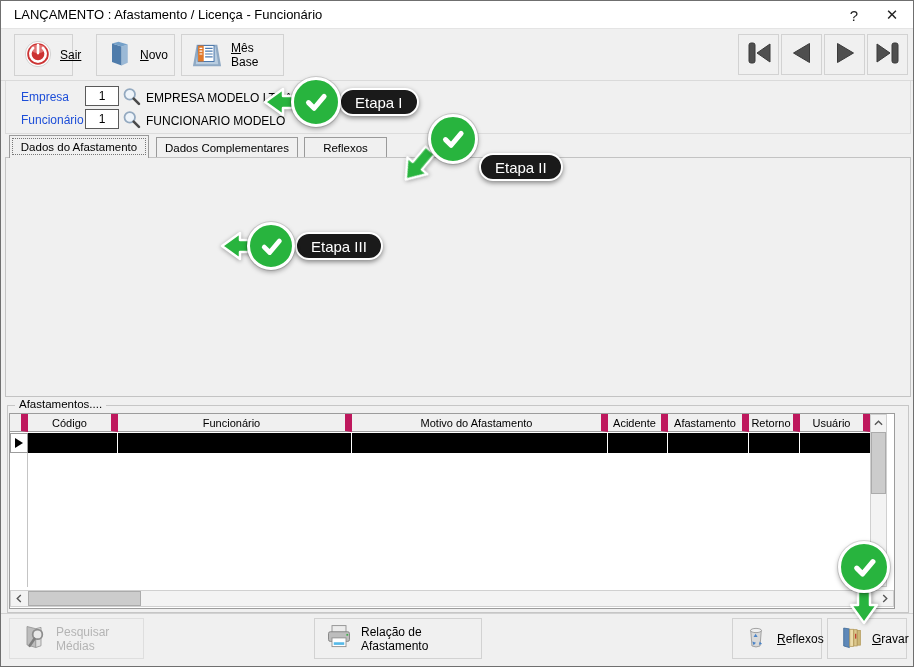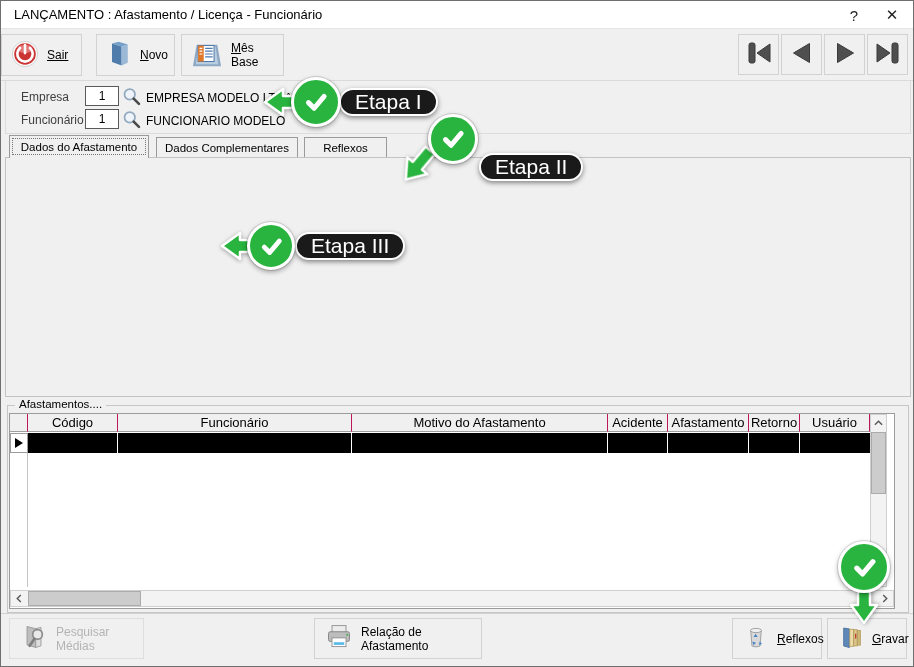--- a/index.html
+++ b/index.html
@@ -3,21 +3,21 @@
 <meta charset="utf-8">
 <style>
   * { margin:0; padding:0; box-sizing:border-box; }
   html,body { background:#cfcfcf; }
   body { font-family:"Liberation Sans","DejaVu Sans",sans-serif; }
   #win {
     position:relative; width:914px; height:667px; background:#f0f0f0;
     border:1px solid #6f6f6f; overflow:hidden; margin:0 auto;
   }
   .abs { position:absolute; }
-  .lbl { font-size:12px; color:#404040; white-space:nowrap; line-height:18px; }
+  .lbl { font-size:12px; color:#1d4ed8; white-space:nowrap; line-height:18px; }
   .mnemonic { display:inline-block; }
   .mnemonic::first-letter { text-decoration:underline; }
 
   
   #titlebar { left:0; top:0; width:100%; height:28px; background:#fff; border-bottom:1px solid #e4e4e4;padding-left:33px; }
   #title { left:13px; top:0; line-height:28px; font-size:13px; color:#000; }
   .tb-btn { top:0; width:30px; height:28px; display:flex; align-items:center; justify-content:center;
             font-size:15px; color:#222; cursor:default; }
 
   
@@ -49,31 +49,31 @@
   .chk { width:13px; height:13px; background:#fff; border:1px solid #555; }
   .chk.disabled { border:1px solid #c5c5c5; }
   .chk-lbl { font-size:12px; color:#111; white-space:nowrap; }
   .chk-lbl.disabled { color:#a6a6a6; }
 
   
   .stage-circle { border-radius:50%; background:#28b43e; border:3px solid #fff;
                   box-shadow:0 0 0 1px rgba(0,0,0,.12), 0 2px 5px rgba(0,0,0,.35);
                   display:flex; align-items:center; justify-content:center; z-index:62; }
   .stage-pill { background:#1a1a1a; color:#fff; border:2px solid #fff; border-radius:16px;
-                box-shadow:0 2px 5px rgba(0,0,0,.45); font-size:21px; padding:0 14px; height:28px;
+                box-shadow:0 2px 5px rgba(0,0,0,.45); font-size:15px; padding:0 14px; height:28px;
                 display:flex; align-items:center; white-space:nowrap; z-index:60; }
   .stage-arrow { z-index:61; }
   .stage-arrow svg { filter:drop-shadow(0 1px 2px rgba(0,0,0,.35)); display:block; }
 
   
   #group-afast { left:6px; top:404px; width:902px; height:208px; border:1px solid #c6c6c6; background:#f0f0f0; }
   #group-afast-label { left:14px; top:397px; background:#f0f0f0; padding:0 4px; font-size:11.5px; color:#000; z-index:2; }
   #grid { left:8px; top:412px; width:886px; height:196px; background:#fff; border:1px solid #9c9c9c; }
-  .hcell { height:18px; background:#f0f0f0; border-right:1px solid #be185d; border-bottom:1px solid #9e9e9e;
-           font-size:13px; color:#000; display:flex; align-items:center; justify-content:center;
+  .hcell { height:18px; background:#f0f0f0; border-right:7px solid #be185d; border-bottom:1px solid #9e9e9e;
+           font-size:11px; color:#000; display:flex; align-items:center; justify-content:center;
            white-space:nowrap; overflow:hidden; }
   .bcell { height:20px; background:#000; border-right:1px solid #fff; }
   .sb { background:#f3f3f3; border:1px solid #d0d0d0; }
   .sb-btn { background:#f3f3f3; display:flex; align-items:center; justify-content:center; }
   .sb-thumb { background:#cccccc; border:1px solid #ababab; }
 
   
   #footer { left:0; top:612px; width:100%; height:55px; background:#f0f0f0; border-top:1px solid #d2d2d2; }
   .foot-btn { top:5px; height:41px; border:1px solid #d2d2d2; background:#f0f0f0; display:flex;
               align-items:center; gap:8px; padding:0 10px; font-size:12px; color:#000; }
@@ -88,21 +88,21 @@
     <div id="title" class="abs">LANÇAMENTO : Afastamento / Licença - Funcionário</div>
     <div class="tb-btn abs" style="right:44px;">
         <span>?</span>
       </div>
     <div class="tb-btn abs" style="right:6px;">
         <span>✕</span>
       </div>
   </div>
 
   <div id="toolbar" class="abs">
-    <div class="tool-btn abs" style="left:0;width:81px;text-decoration:underline;">
+    <div class="tool-btn abs" style="left:13px;width:59px;text-decoration:underline;">
       <span>
         <svg width="30" height="30" viewBox="0 0 32 32">
           <circle cx="16" cy="16" r="13.5" fill="#fdfdfd" stroke="#cfcfcf"></circle>
           <circle cx="16" cy="16" r="11.5" fill="#cc3333"></circle>
           <ellipse cx="16" cy="10.5" rx="8" ry="4.5" fill="#e98a8a" opacity="0.75"></ellipse>
           <path d="M21.2 9.6 A 8.2 8.2 0 1 1 10.8 9.6" fill="none" stroke="#fff" stroke-width="2.8" stroke-linecap="round"></path>
           <line x1="16" y1="6.5" x2="16" y2="15" stroke="#fff" stroke-width="2.8" stroke-linecap="round"></line>
         </svg>
       </span>
       <span class="mnemonic">Sair</span>

